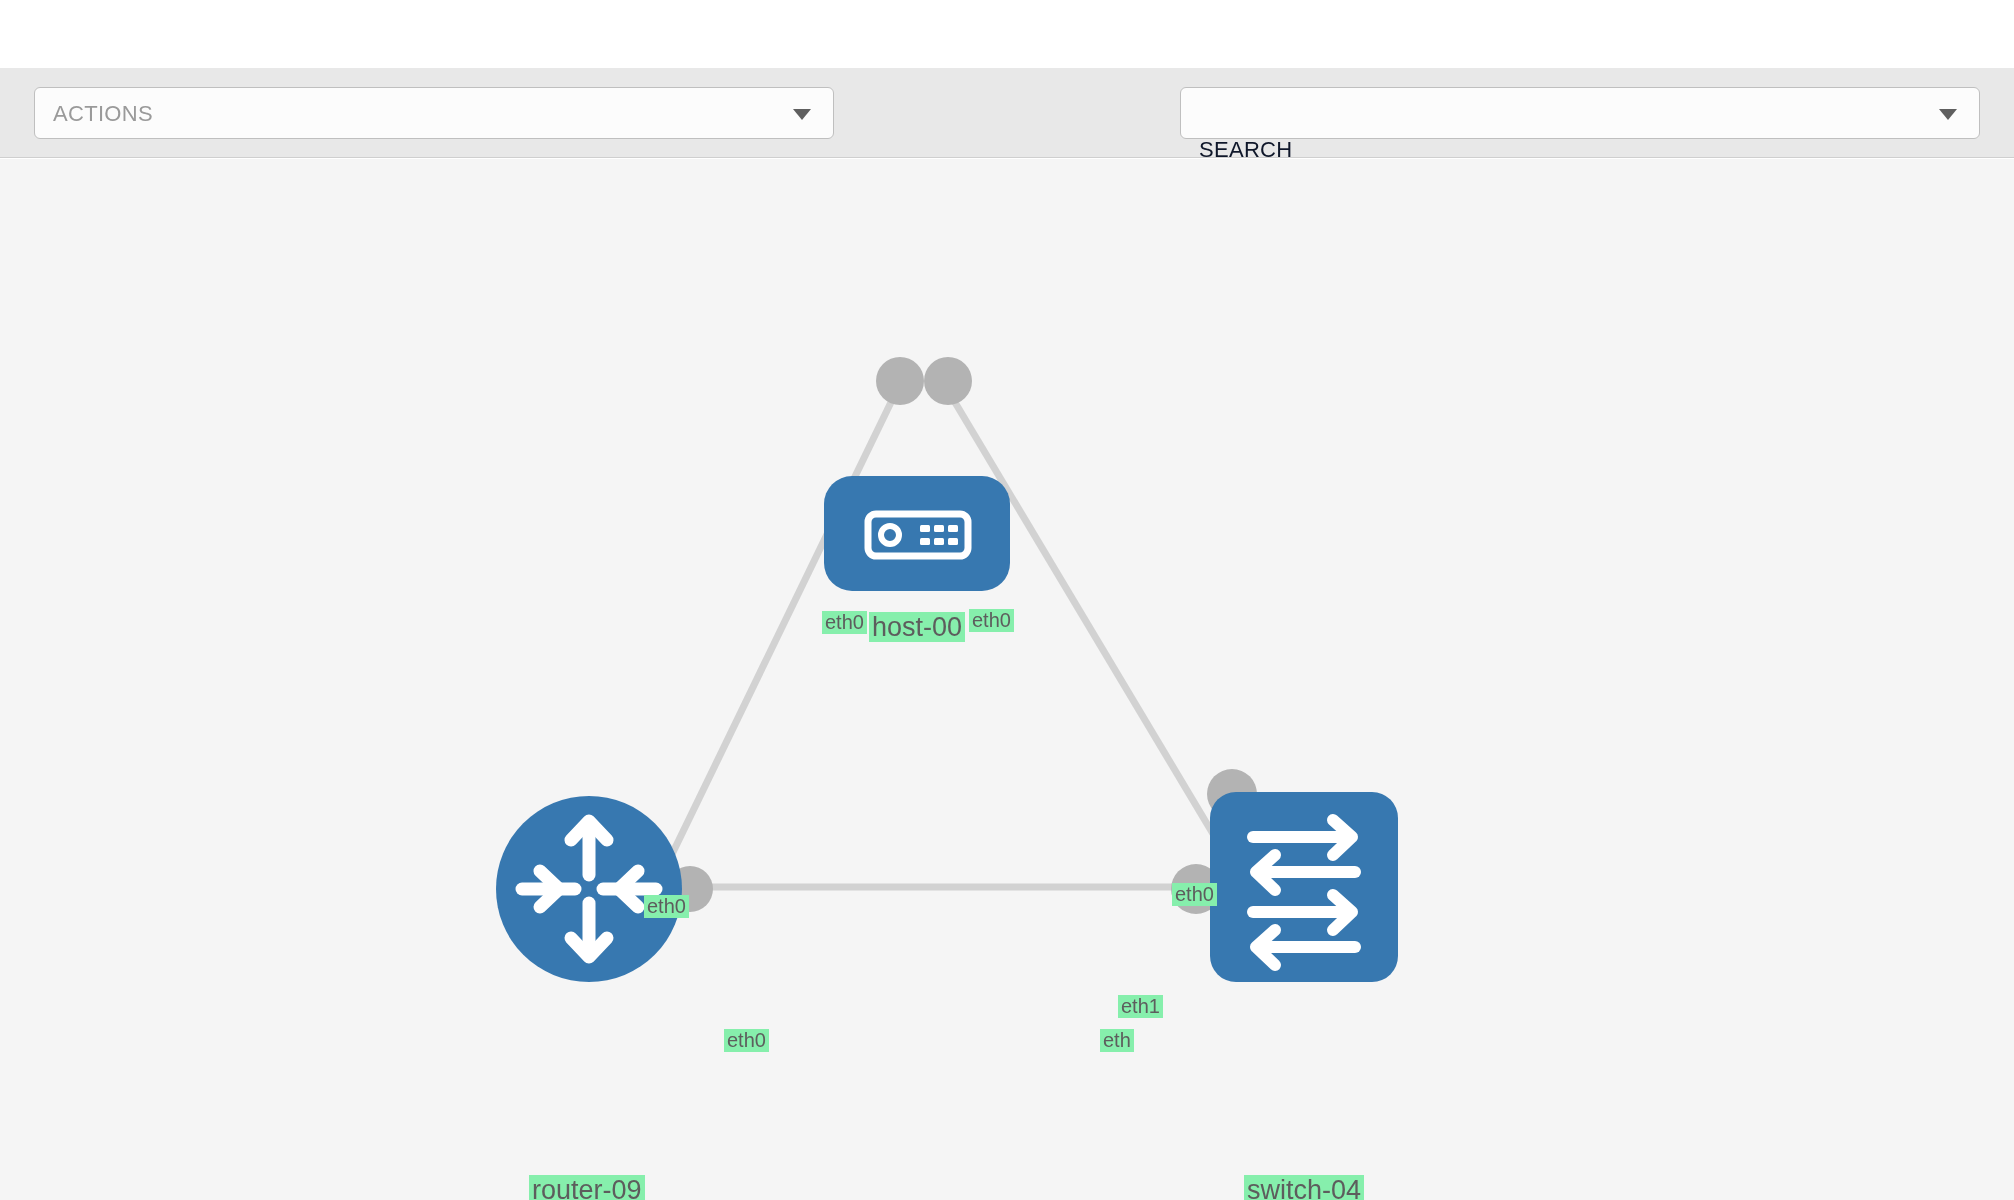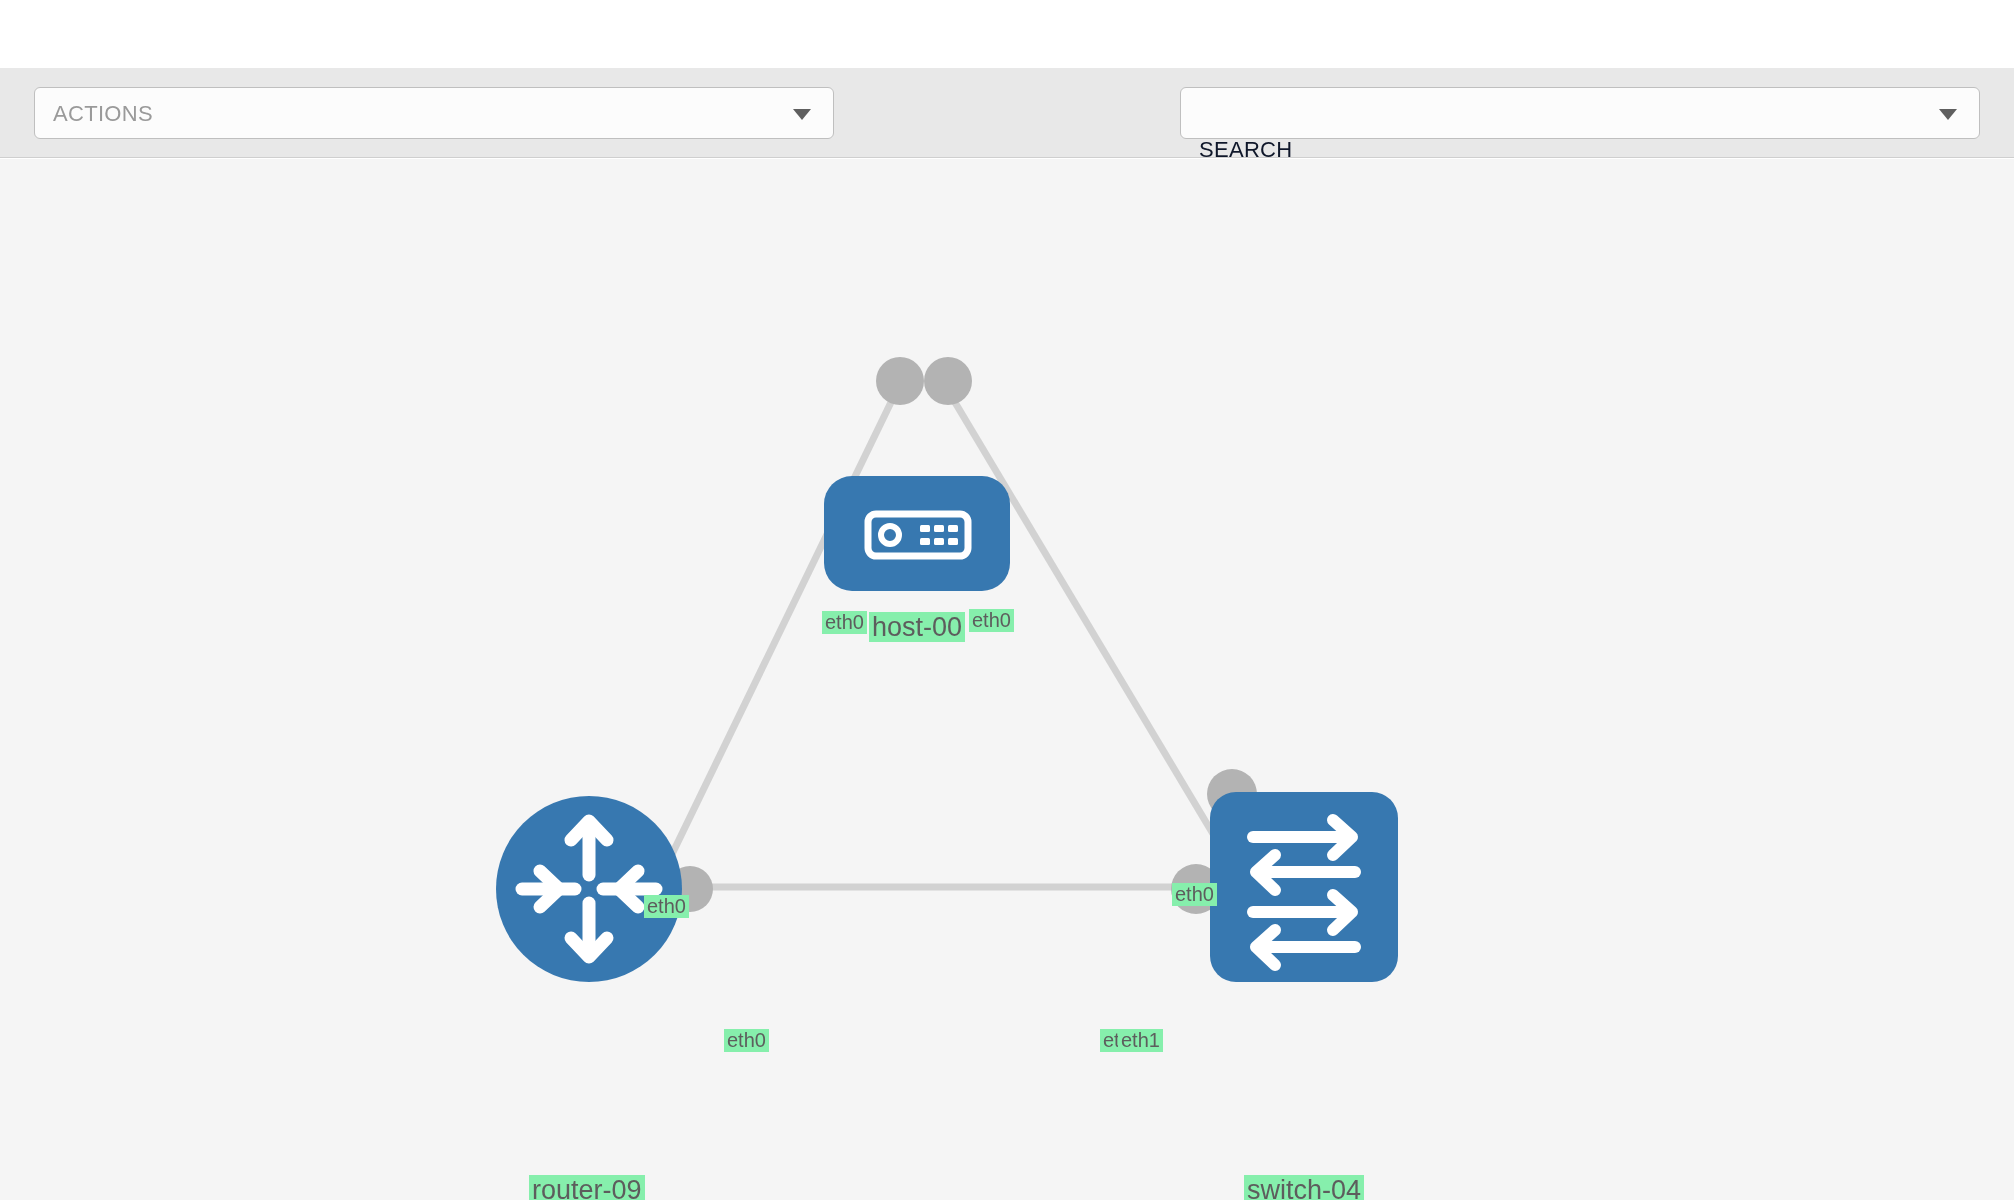--- a/index.html
+++ b/index.html
@@ -252,20 +252,20 @@
     <div class="node-label port" style="left:969px; top:450px;">eth0</div>
 
     <div class="node-label port" style="left:644px; top:736px;">eth0</div>
 
     <div class="node-label port" style="left:1172px; top:724px;">eth0</div>
 
     <div class="node-label port" style="left:724px; top:870px;">eth0</div>
 
     <div class="node-label port" style="left:1100px; top:870px;">eth</div>
 
-    <div class="node-label port" style="left:1118px; top:870px;">eth1</div>
+    <div class="node-label port" style="left:1118px; top:836px;">eth1</div>
 
     <div class="node-label name" style="left:529px; top:1000px;">router-09</div>
 
     <div class="node-label name" style="left:1244px; top:1000px;">switch-04</div>
 
   </div>
 </div>
 
 </body></html>

